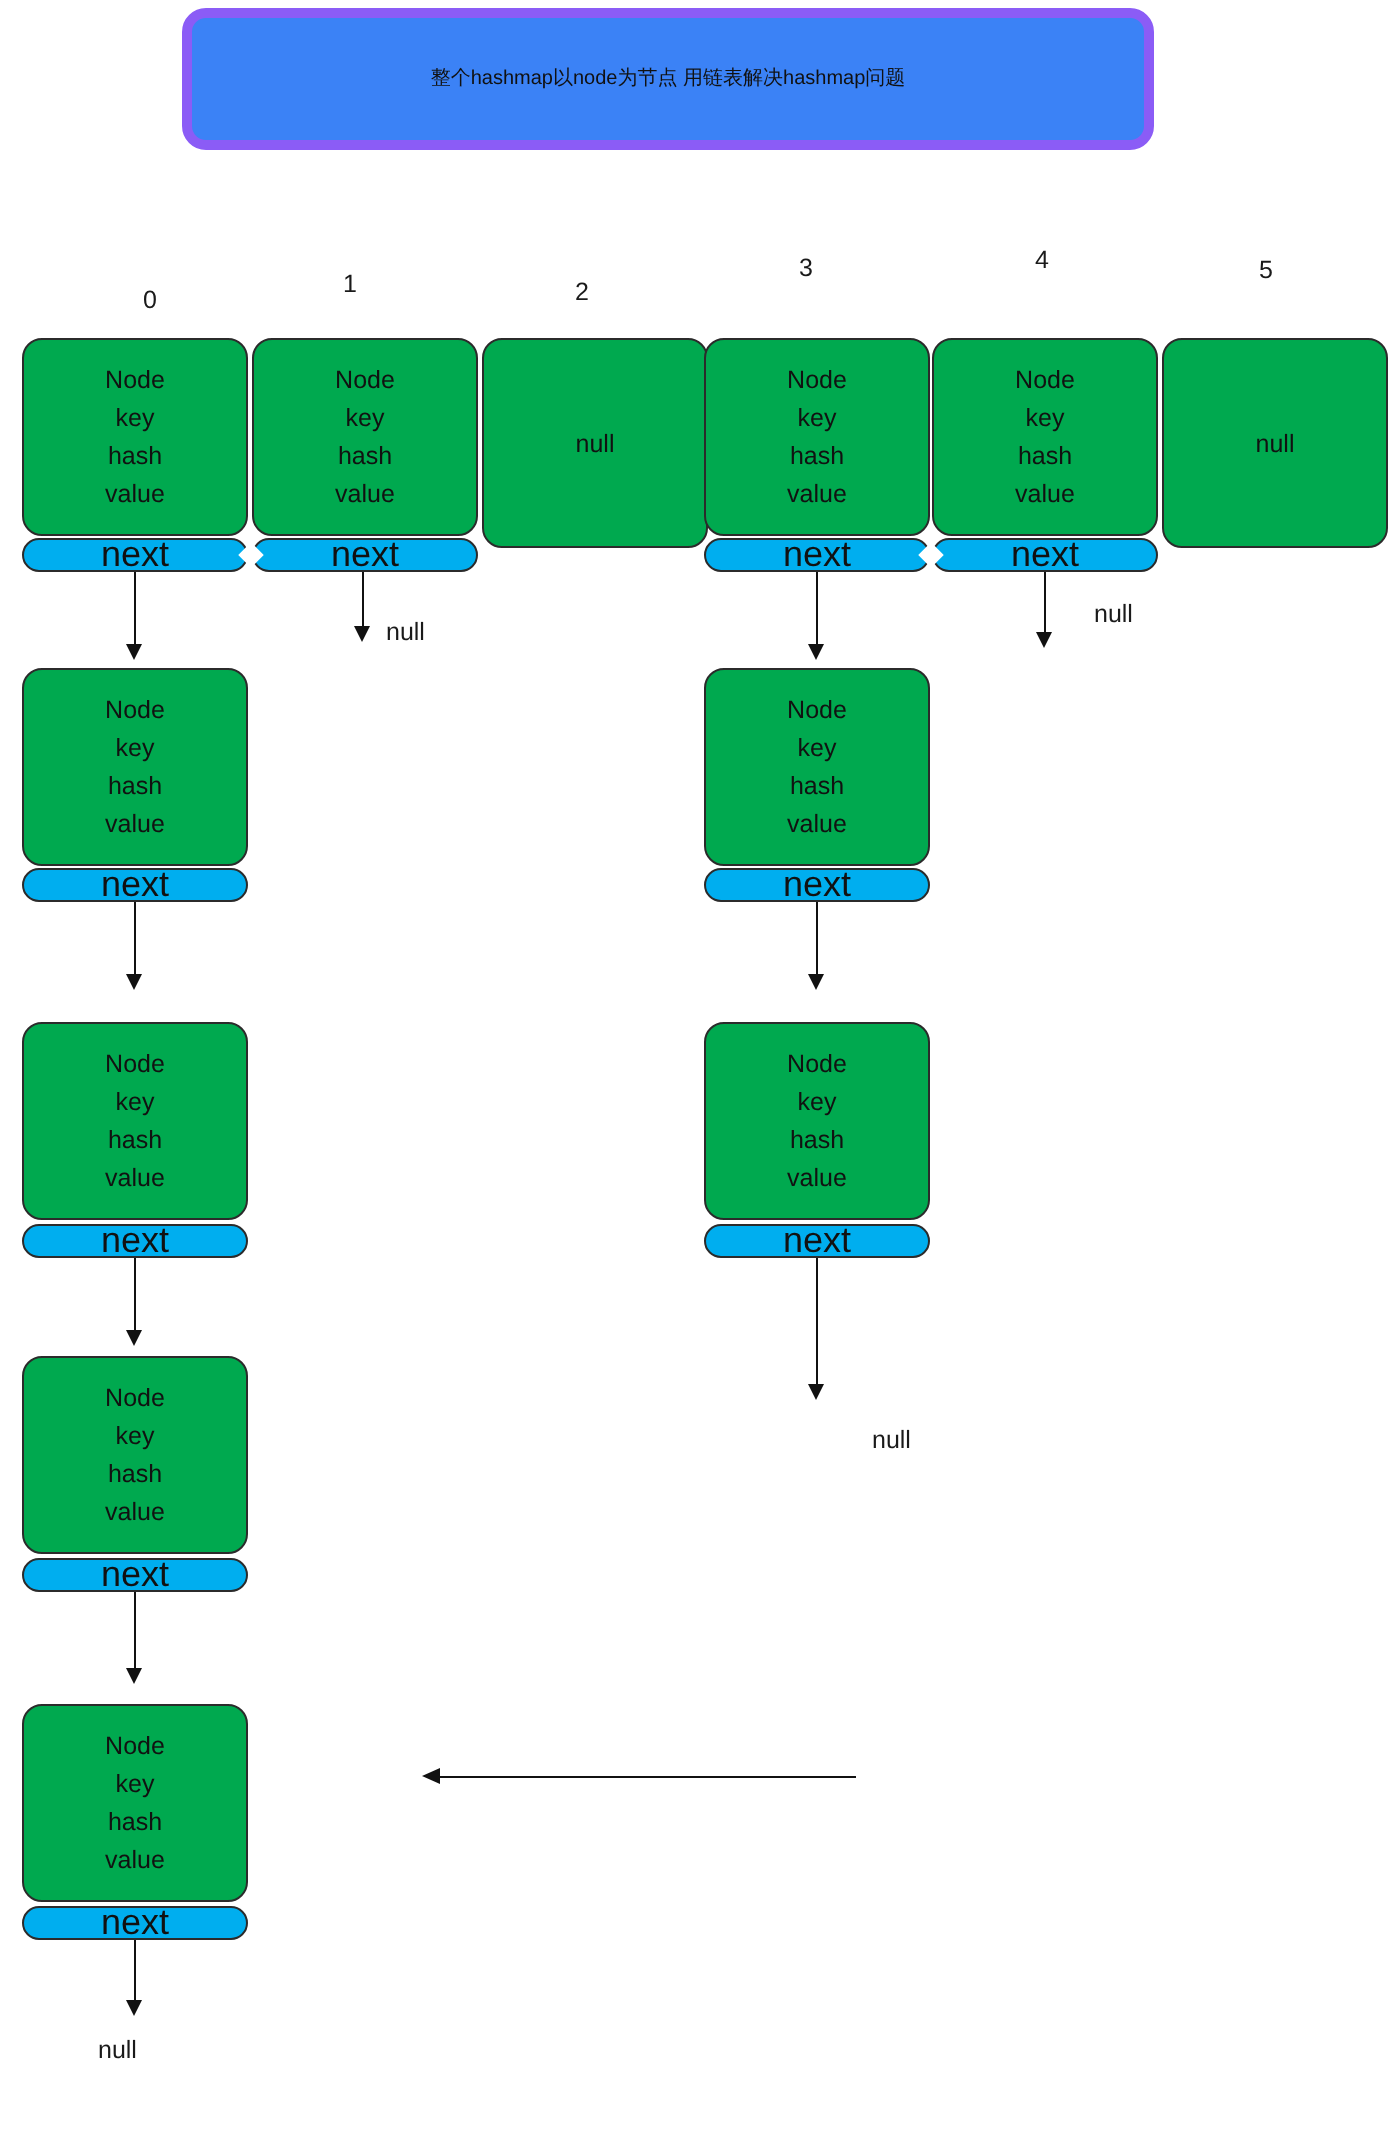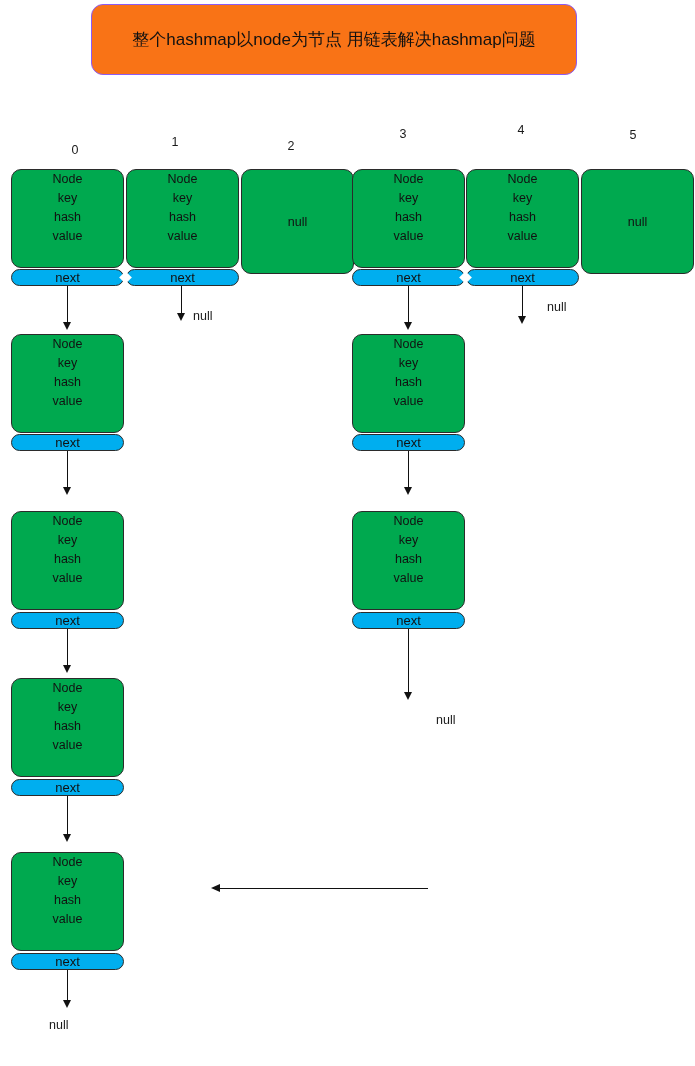--- a/index.html
+++ b/index.html
@@ -16,43 +16,44 @@
     width: 695px;
     height: 1066px;
     overflow: hidden;
     background: #ffffff;
   }
 
   
   .callout {
     position: absolute;
     box-sizing: border-box;
-    border: 1px solid #8b5cf6;
+    border: 5px solid #8b5cf6;
     border-radius: 12px;
-    background: #f97316;
+    background: #3b82f6;
     display: flex;
     align-items: center;
     justify-content: center;
     text-align: center;
-    font-size: 17px;
+    font-size: 10px;
     line-height: 1.4;
     color: #111111;
     padding: 4px 10px;
   }
 
   
   .node-box {
     position: absolute;
     box-sizing: border-box;
     background: #00a94f;
     border: 1px solid #2b2b2b;
     border-radius: 10px;
     display: flex;
     flex-direction: column;
     align-items: center;
+    justify-content: center;
     color: #111111;
     font-size: 12.5px;
     line-height: 19px;
   }
   .node-box .ln { display: block; }
 
   .null-box {
     position: absolute;
     box-sizing: border-box;
     background: #00a94f;
@@ -68,21 +69,21 @@
   
   .next-bar {
     position: absolute;
     box-sizing: border-box;
     background: #00aeef;
     border: 1px solid #2b2b2b;
     border-radius: 9px;
     display: flex;
     align-items: center;
     justify-content: center;
-    font-size: 13px;
+    font-size: 18px;
     color: #111111;
   }
 
   
   .idx-label {
     position: absolute;
     font-size: 12.5px;
     color: #1a1a1a;
     text-align: center;
     width: 24px;

